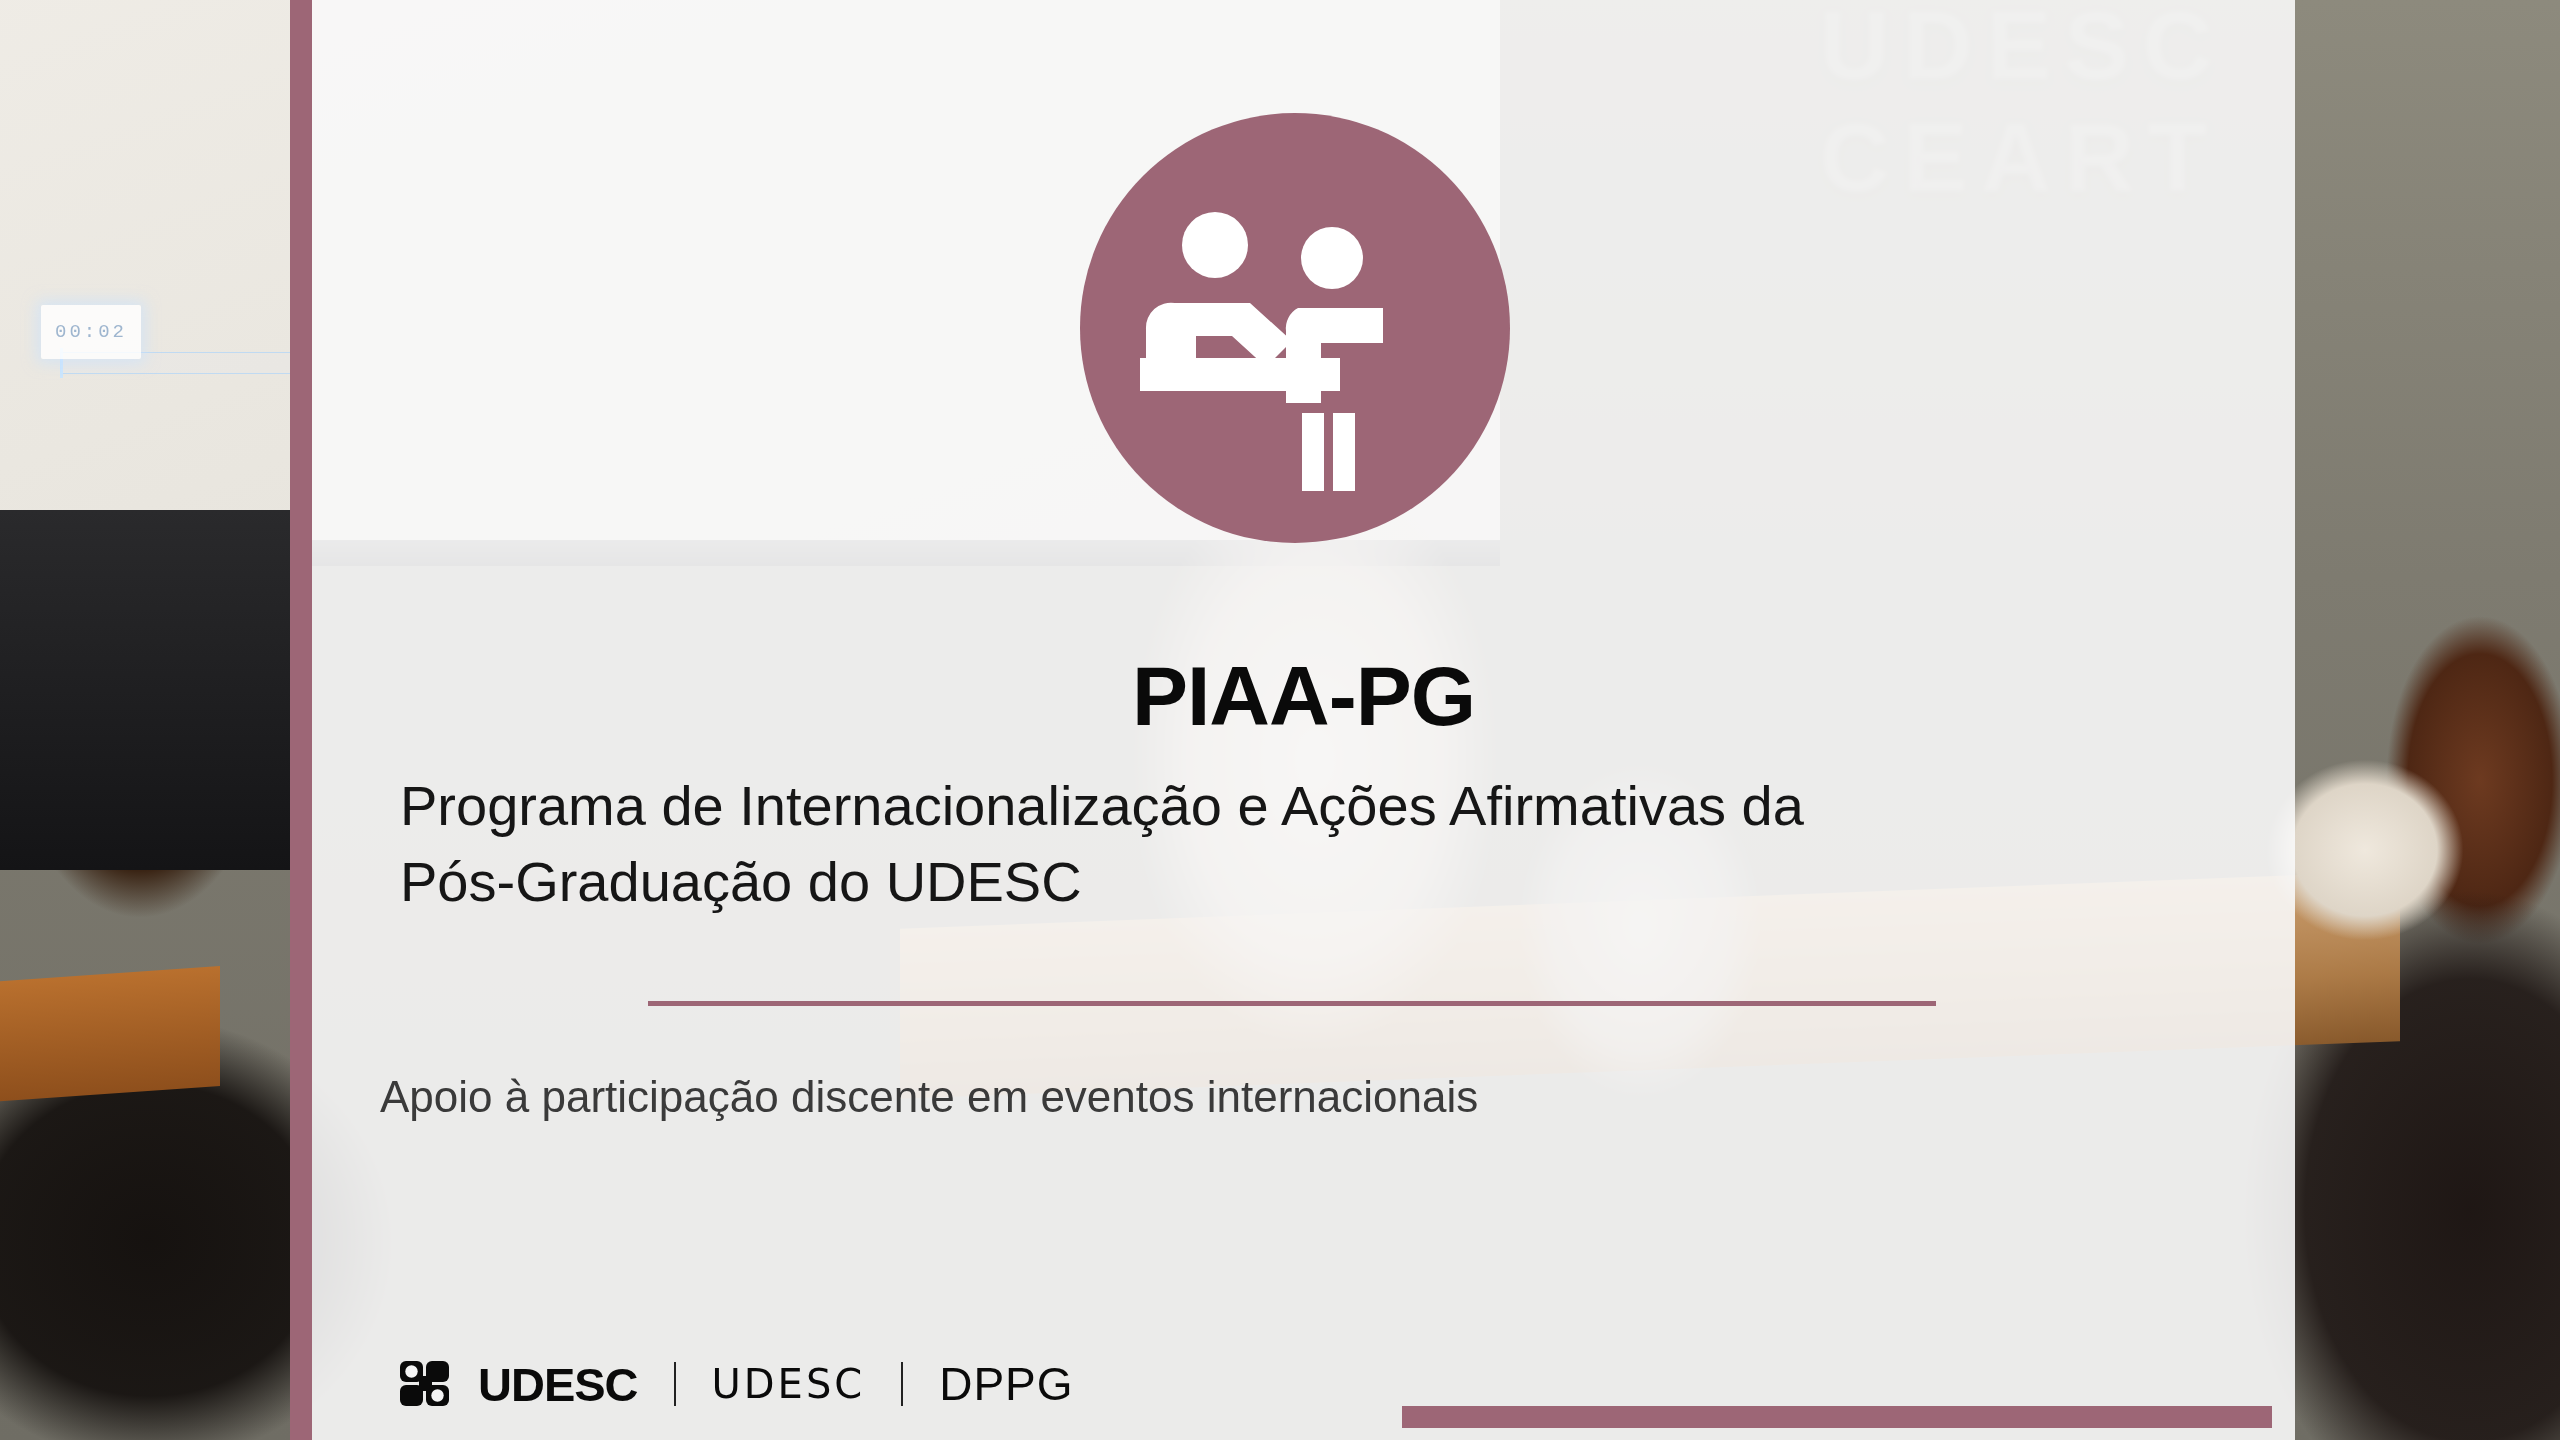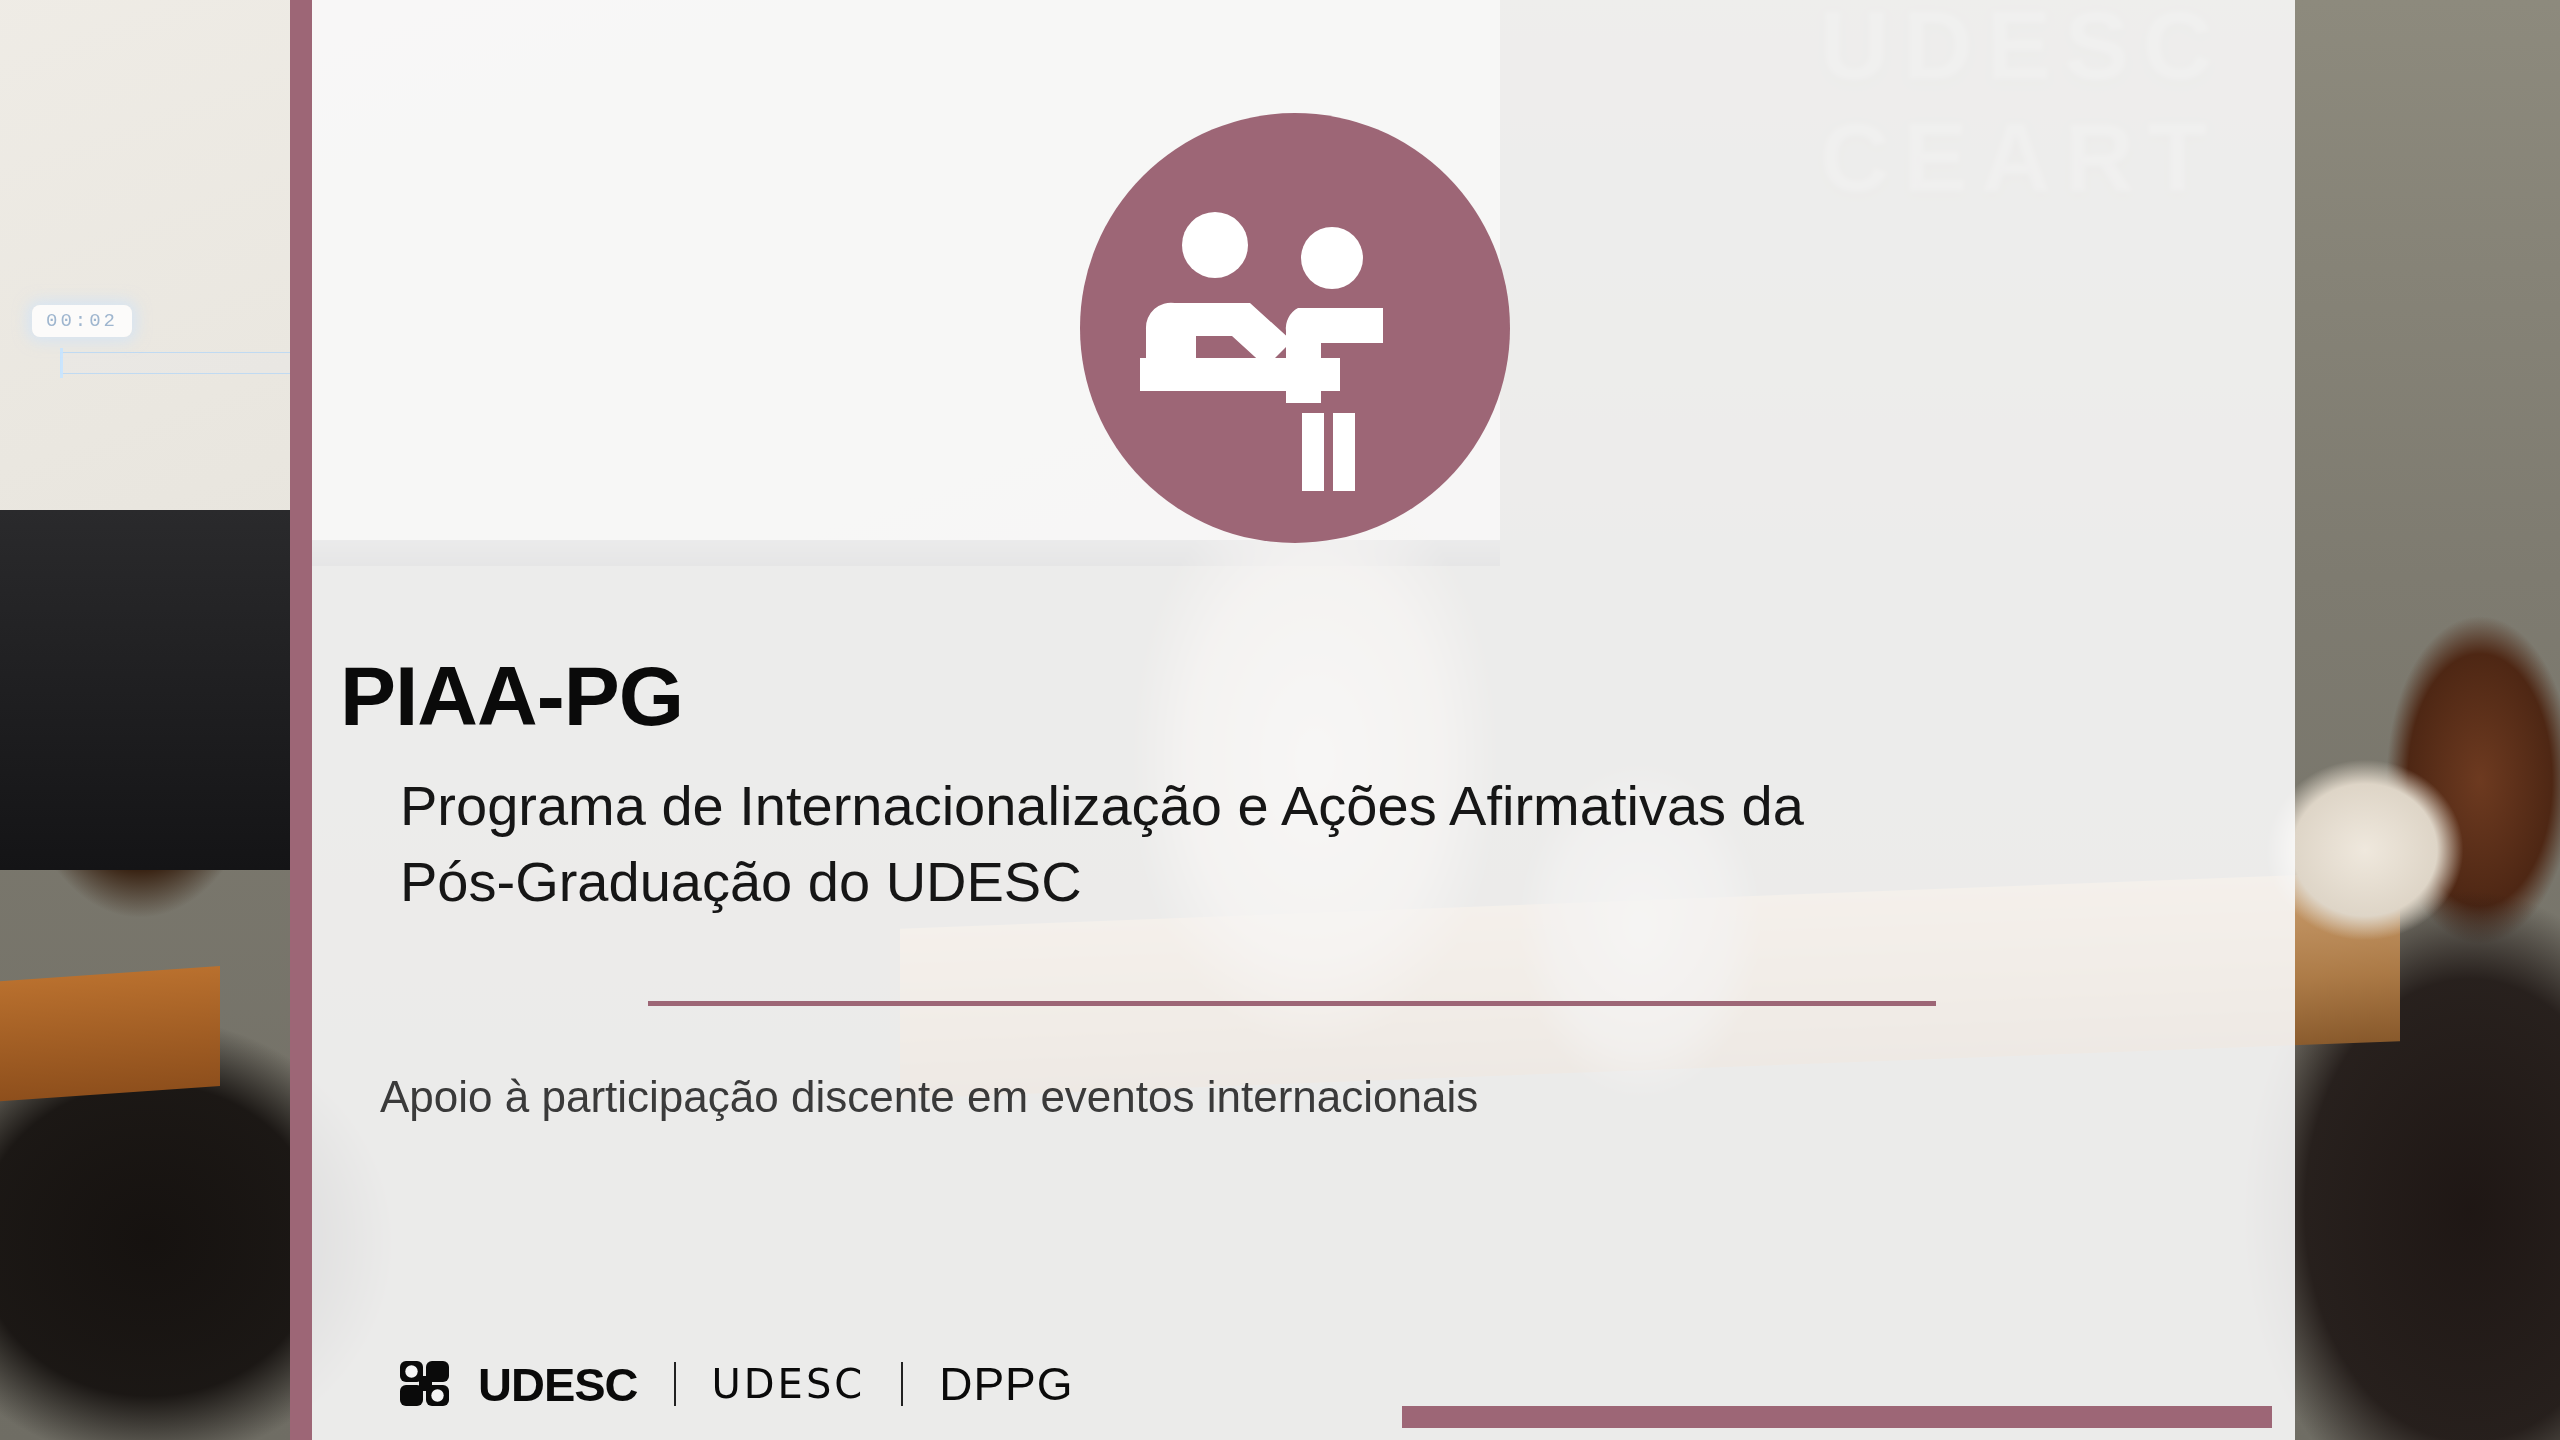--- a/index.html
+++ b/index.html
@@ -81,27 +81,27 @@
     text-shadow:0 3px 10px rgba(0,0,0,.16);
     filter:blur(2px);
   }
   
   .chair {
     position:absolute; left:2250px; top:740px; width:230px; height:220px;
     background:radial-gradient(ellipse 120px 110px at 50% 50%, #efe8dd 0%, #ded5c7 60%, rgba(222,213,199,0) 82%);
   }
   
   .timecode {
-    position:absolute; left:32px; top:305px;
-    padding:5px 14px;
+    position:absolute; left:41px; top:305px;
+    padding:16px 14px;
     background:rgba(255,255,255,.82);
     color:#9fb6cf;
     font-size:19px; letter-spacing:3px;
     font-family:"Liberation Mono", monospace;
-    border-radius:8px;
+    border-radius:2px;
     box-shadow:0 0 14px 5px rgba(200,225,255,.55);
   }
   .scrub-track {
     position:absolute; left:60px; top:352px; width:240px; height:22px;
     border:1px solid rgba(185,215,245,.85);
     border-right:none;
     background:rgba(225,240,255,.10);
   }
   .scrub-handle {
     position:absolute; left:60px; top:348px; width:3px; height:30px;
@@ -132,26 +132,25 @@
     width:430px; height:430px;
     border-radius:50%;
     background:#9d6676;
   }
   .emblem svg { position:absolute; left:0; top:0; }
 
   
   .acronym {
     position:absolute;
     left:312px; top:648px; width:1983px;
-    text-align:left;
+    text-align:center;
     font-size:84px;
     font-weight:bold;
     letter-spacing:-1px;
     color:#0a0a0a;
-    margin-left:28px;
   }
   .subtitle {
     position:absolute;
     left:400px; top:768px; width:1800px;
     text-align:left;
     font-size:56px;
     line-height:76px;
     font-weight:normal;
     color:#161616;
   }

